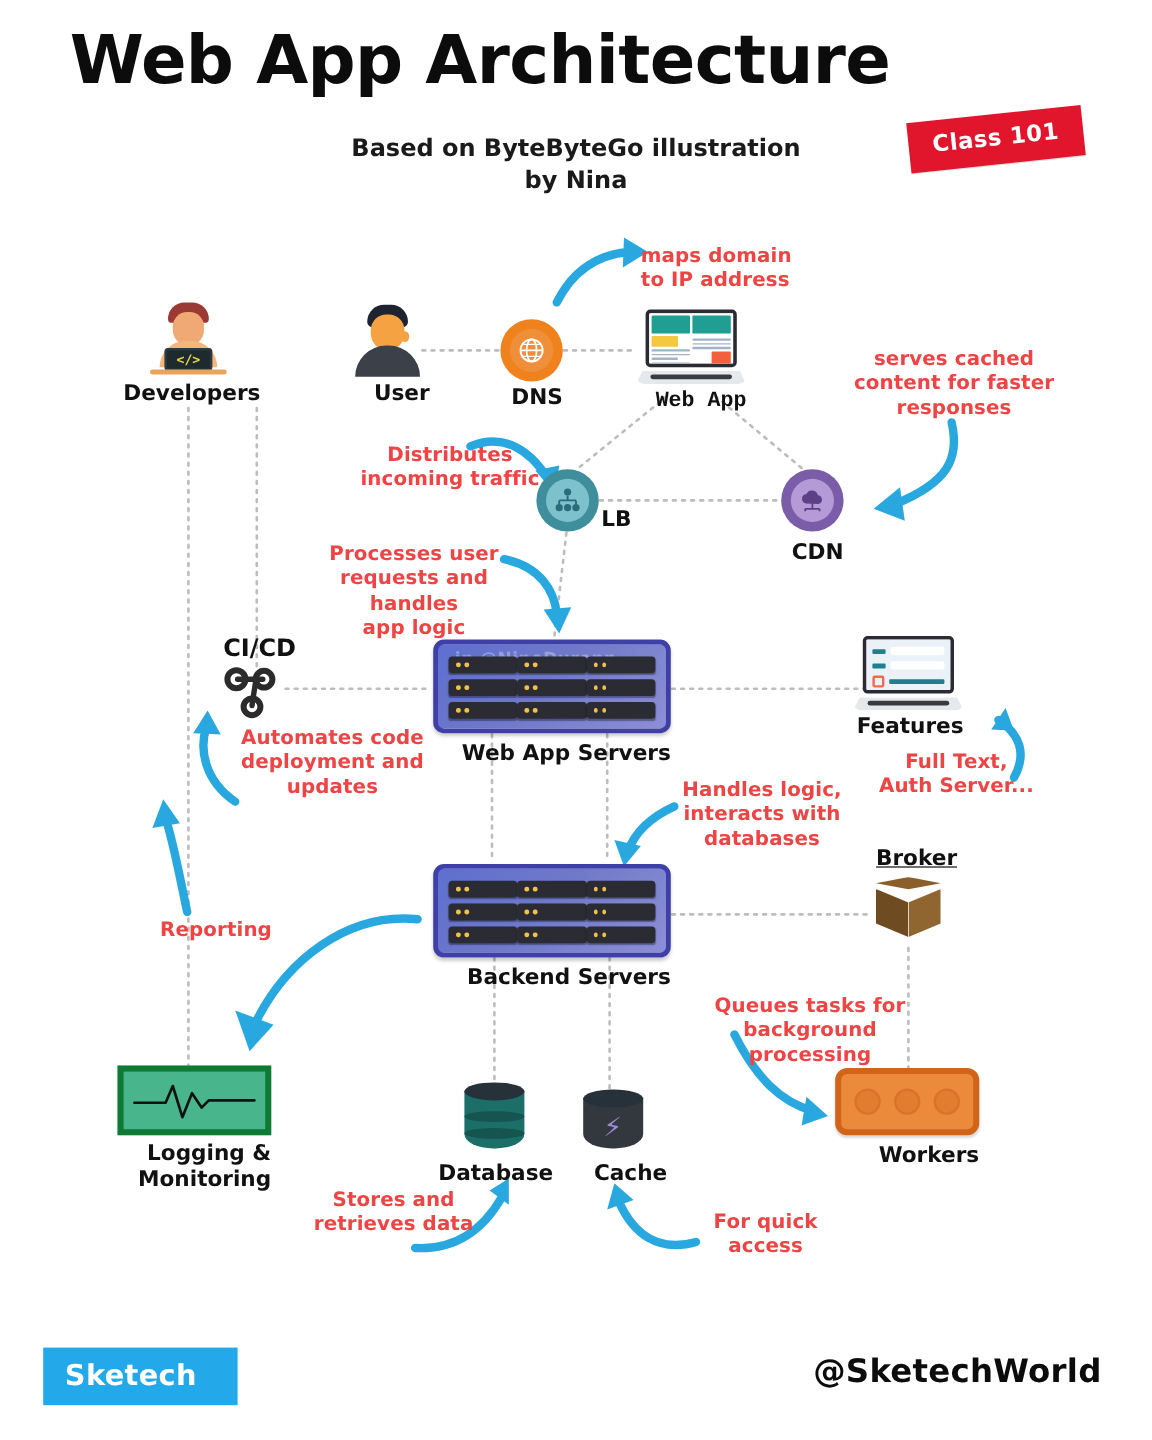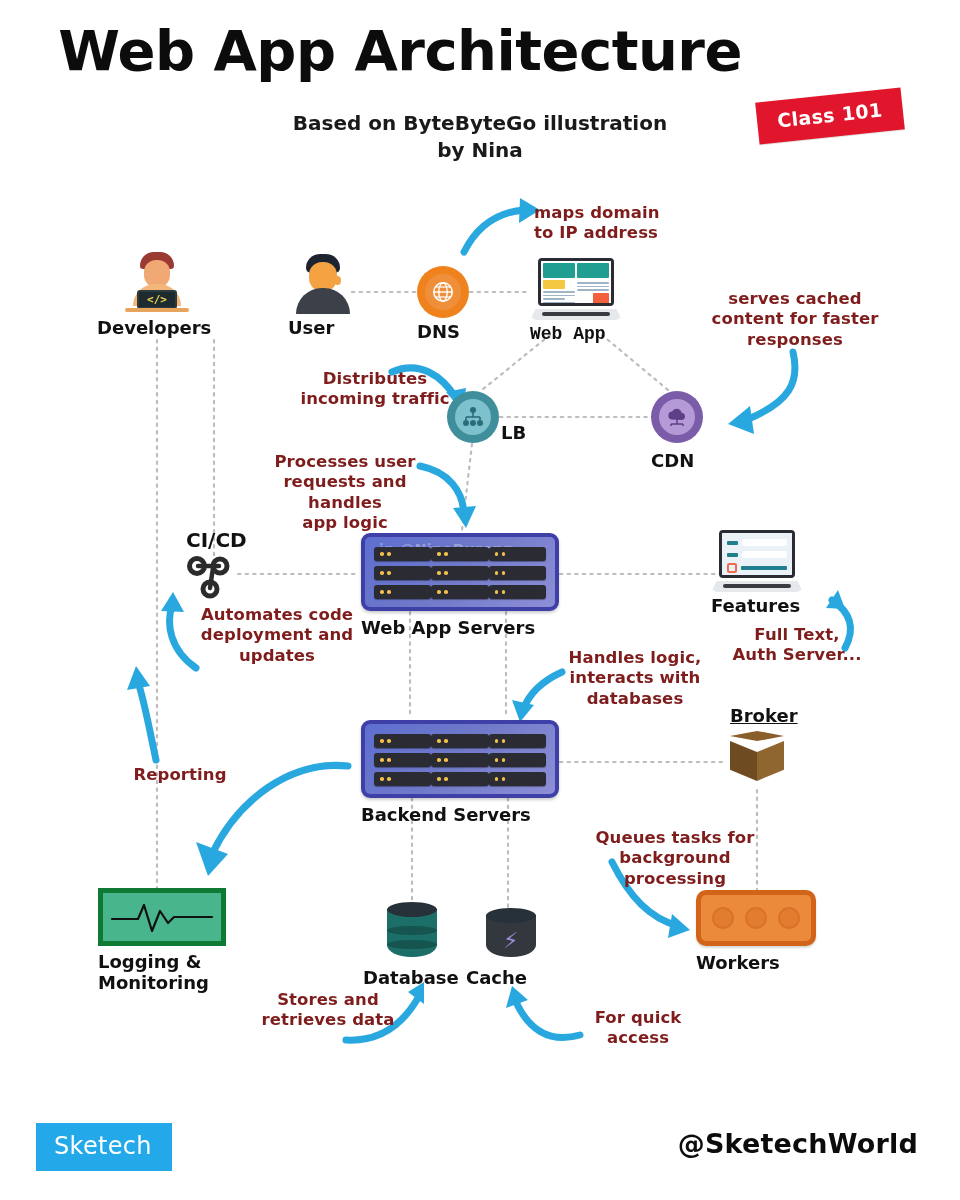--- a/index.html
+++ b/index.html
@@ -29,39 +29,39 @@
     padding:9px 20px 11px 20px;
     font-size:19px; font-weight:600; letter-spacing:.4px;
     transform:rotate(-6deg);
     box-shadow:0 1px 0 rgba(0,0,0,.12);
   }
 
   
   .logo {
     position:absolute; left:36px; top:1123px;
     background:#23a9ea; color:#fff;
-    padding:9px 20px 11px 18px;
-    font-size:24px; font-weight:400; letter-spacing:.3px;
+    padding:9px 34px 11px 18px;
+    font-size:24px; font-weight:700; letter-spacing:.3px;
   }
   .handle {
     position:absolute; right:42px; top:1128px;
     font-size:27px; font-weight:700; color:#0c0c0c; letter-spacing:.2px;
   }
 
   
   .node { position:absolute; }
   .node .cap {
-    text-align:left; font-size:18px; font-weight:700; color:#111;
+    text-align:right; font-size:18px; font-weight:700; color:#111;
     margin-top:4px; line-height:1.16; white-space:nowrap;
   }
   .node .cap.wrap { white-space:normal; }
 
   
   .note {
-    position:absolute; font-size:16.5px; font-weight:600; color:#7f1d1d;
+    position:absolute; font-size:16.5px; font-weight:600; color:#ef4444;
     line-height:1.24; letter-spacing:.1px;
   }
   .note.c { text-align:center; }
   .note.l { text-align:left; }
   .cicd-label {
     position:absolute; font-size:20px; font-weight:700; color:#111;
   }
 
   
   .circ {

